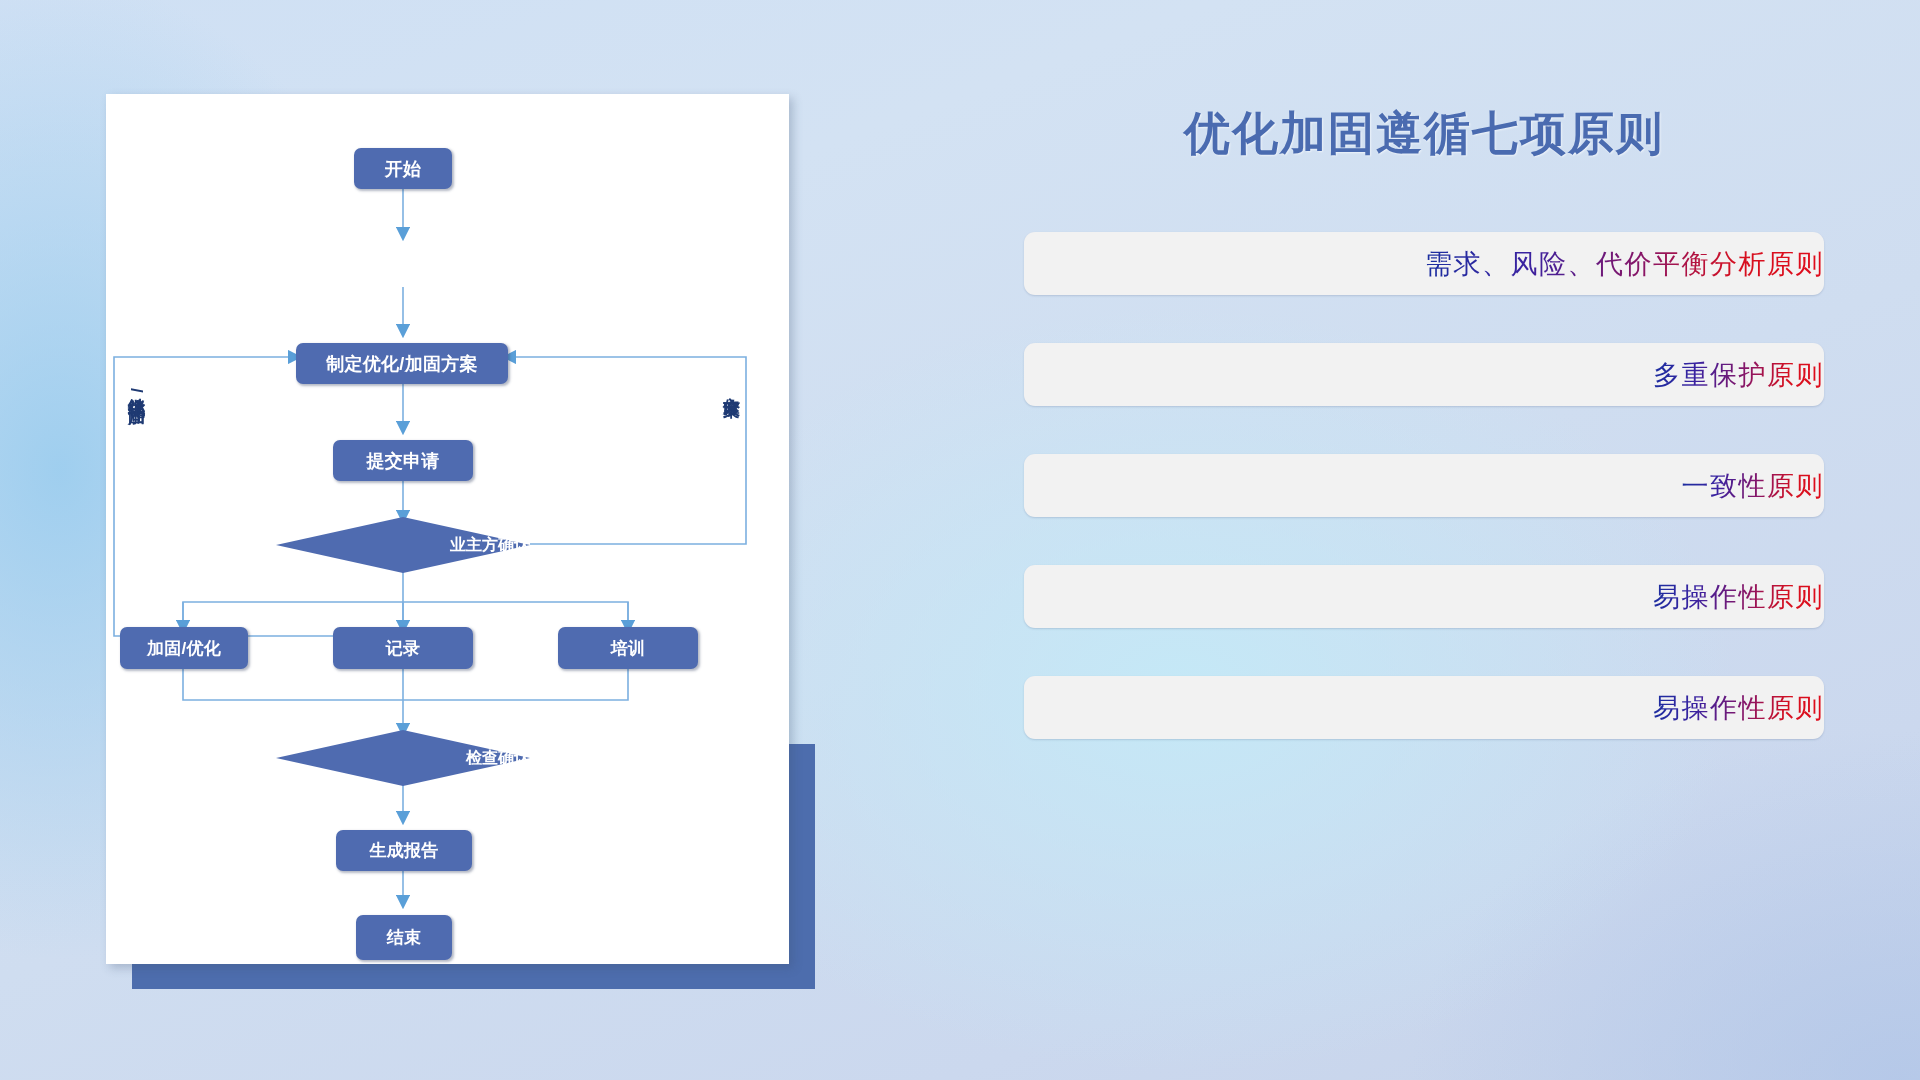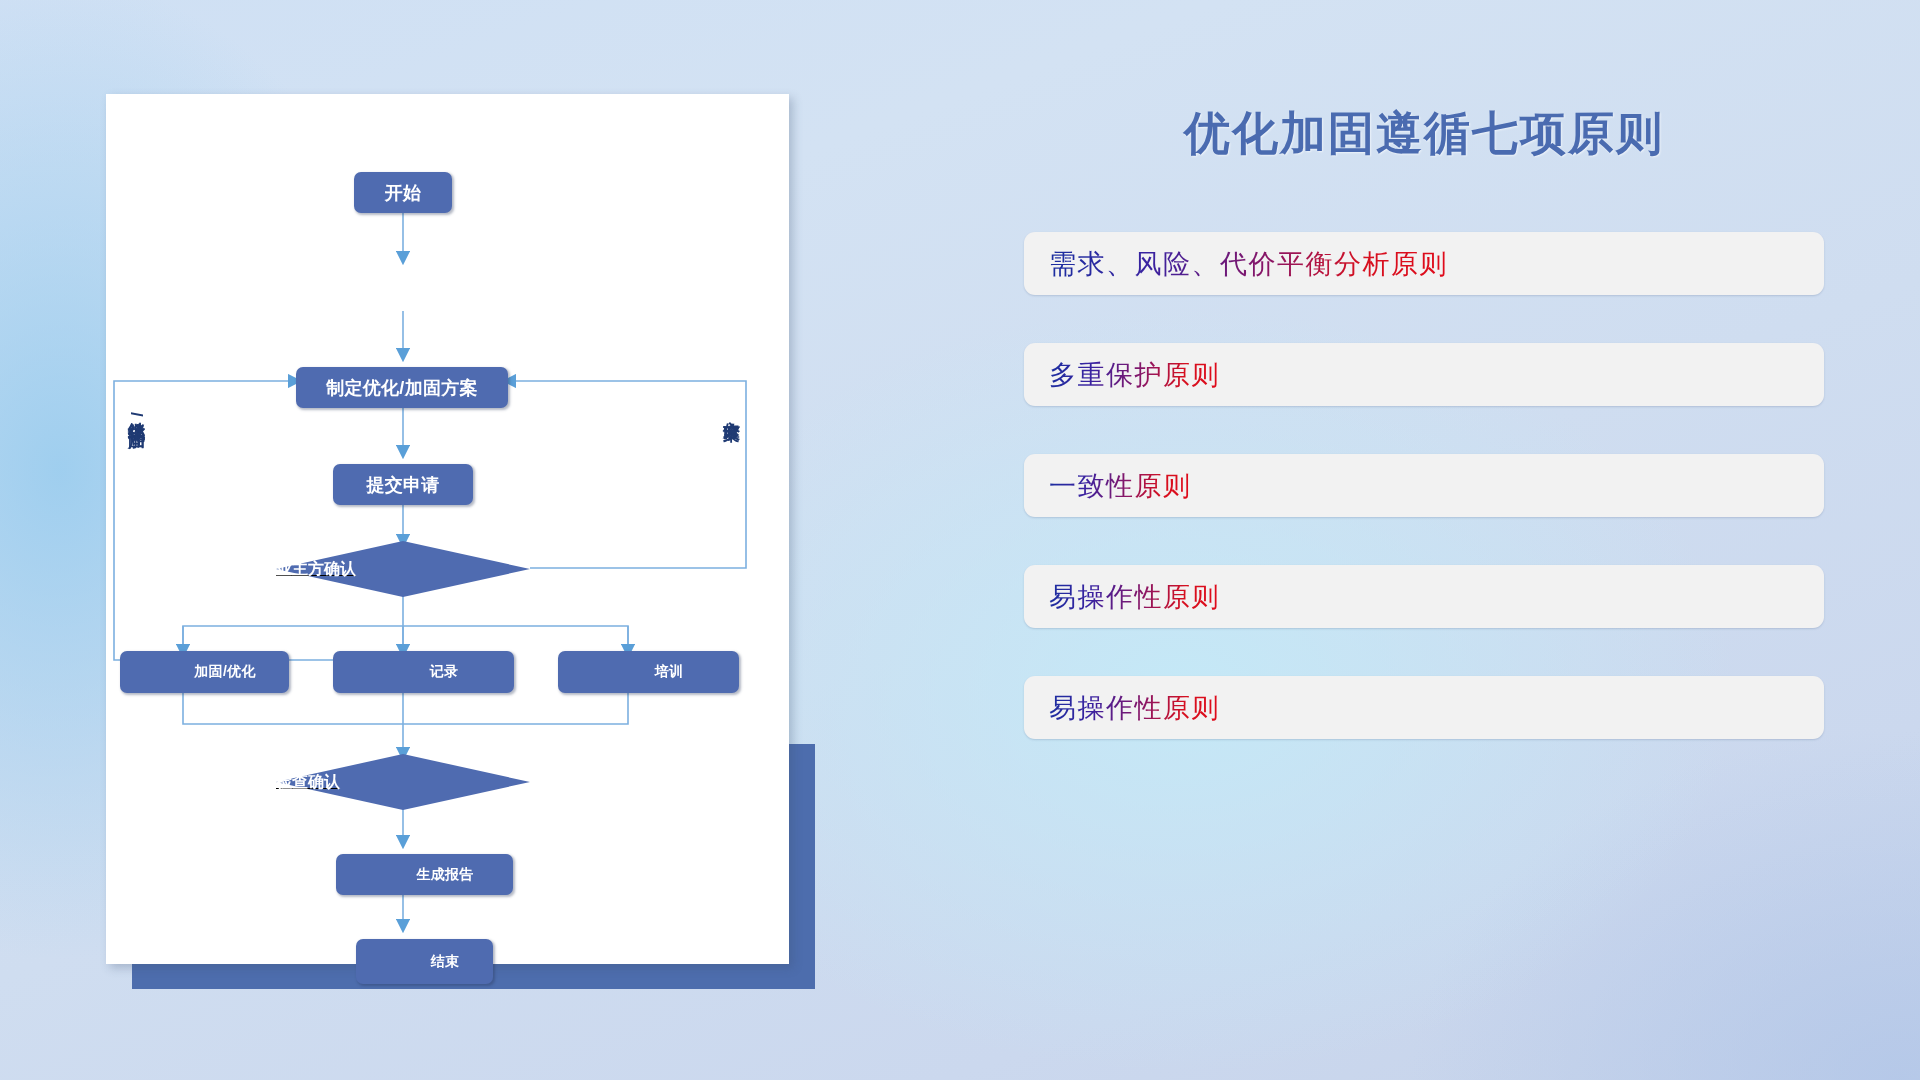--- a/index.html
+++ b/index.html
@@ -51,43 +51,42 @@
     background: #ffffff;
     box-shadow: 4px 4px 9px rgba(60,80,110,0.28);
   }
 
   
   .flow {
     position: absolute;
     left: 0; top: 0;
     width: 683px;
     height: 870px;
-    margin-top: 24px;
   }
   .flow svg { position:absolute; left:0; top:0; }
 
   .node {
     position: absolute;
     background: #4f6bb0;
     border-radius: 7px;
     color: #ffffff;
     font-weight: bold;
     display: flex;
     align-items: center;
     justify-content: center;
     box-shadow: 1.5px 1.5px 2.5px rgba(40,55,90,0.35);
     white-space: nowrap;
     letter-spacing: .3px;
   }
-  .node.sm  { font-size: 14px; padding-left: 41px; }
+  .node.sm  { font-size: 17px; }
   .node.md  { font-size: 18px; }
 
   .diamond-wrap {
     position: absolute;
-    display:flex; align-items:center; justify-content:flex-start;text-decoration:underline;
+    display:flex; align-items:center; justify-content:flex-end;
   }
   .diamond-txt {
     position: relative;
     z-index: 2;
     color: #ffffff;
     font-size: 16px;
     font-weight: bold;
     white-space: nowrap;
   }
 
@@ -125,21 +124,21 @@
     width: 800px;
   }
   .pill {
     position: relative;
     height: 63px;
     margin-bottom: 48px;
     border-radius: 11px;
     background: #f2f2f2;
     display: flex;
     align-items: center;
-    justify-content: flex-start;
+    justify-content: flex-end;
     box-shadow: 0 1px 2px rgba(70,90,130,0.22);
     padding-left: 25px;
   }
   .pill::before {
     content: "";
     position: absolute;
     left: -2px; top: -2px; right: -2px; bottom: -2px;
     border-radius: 13px;
     background: linear-gradient(180deg, #3f63ab 0%, #5a4f9a 30%, #9c3a72 62%, #d80f22 100%);
     z-index: -1;

